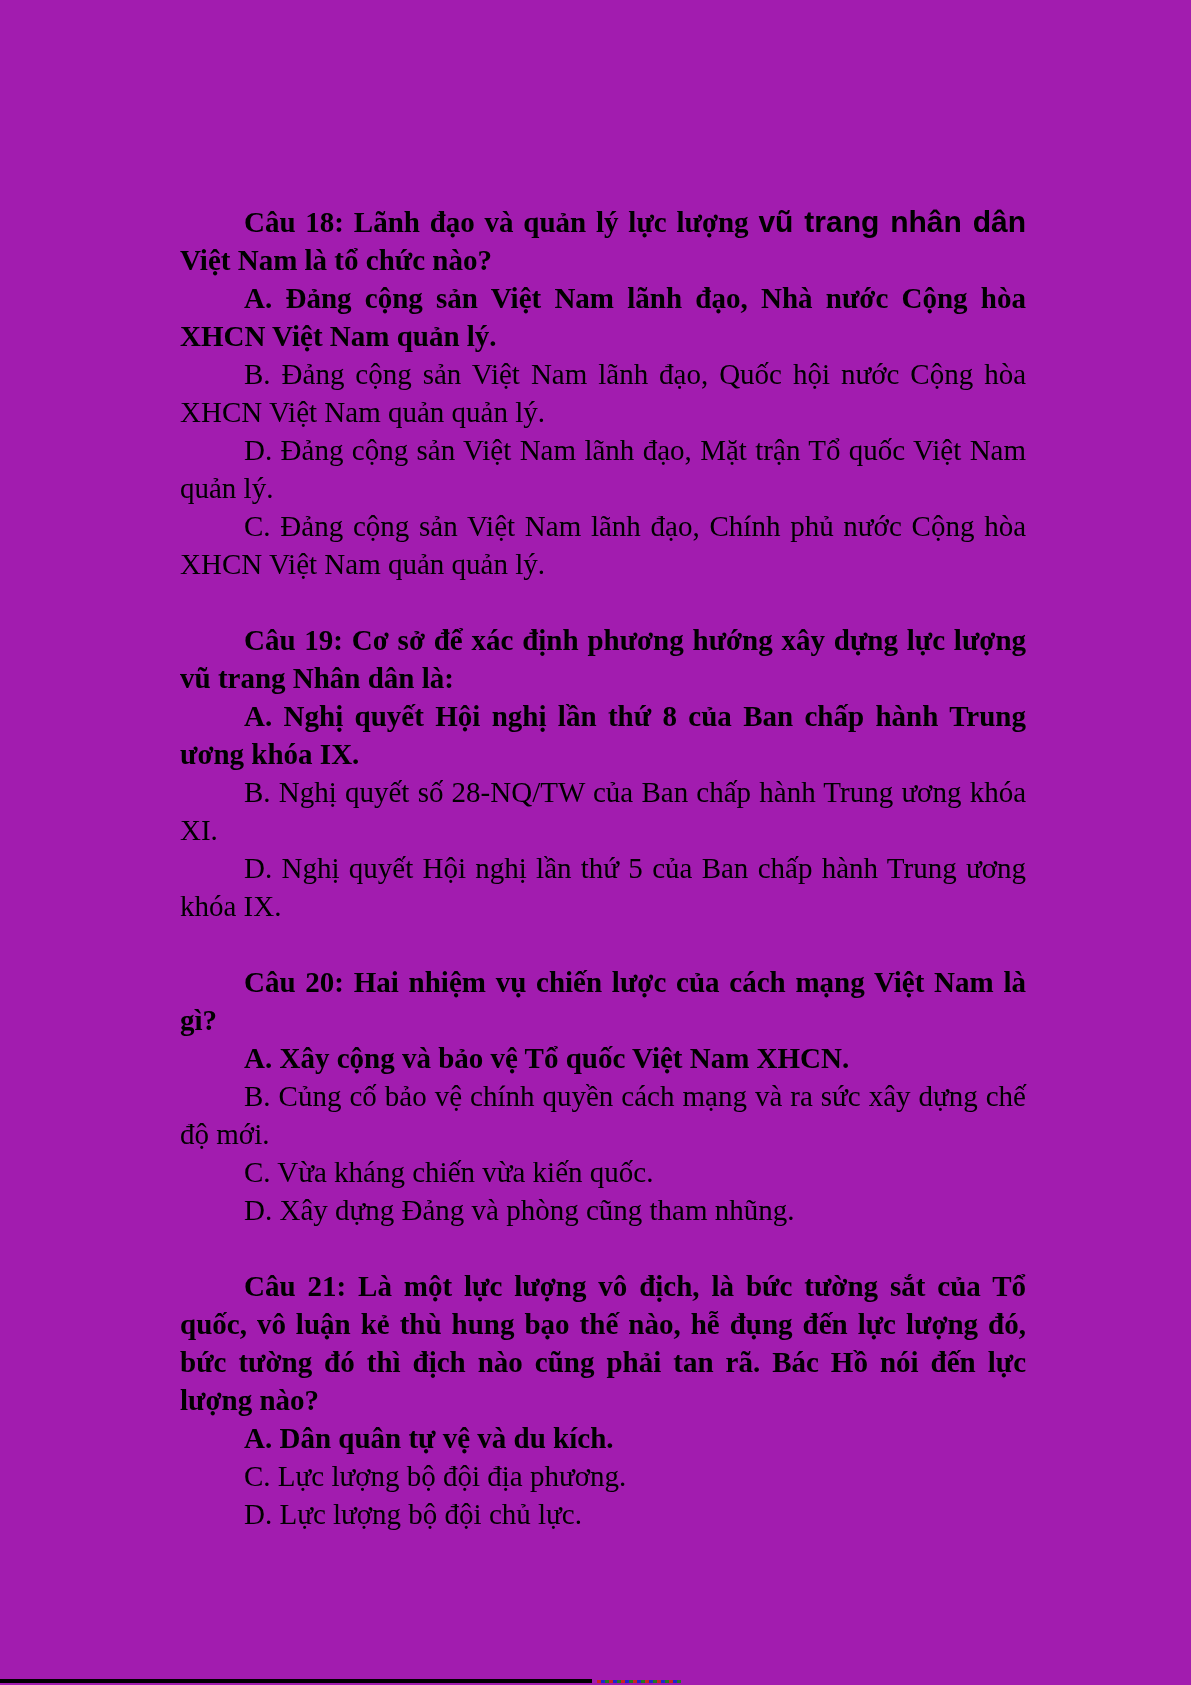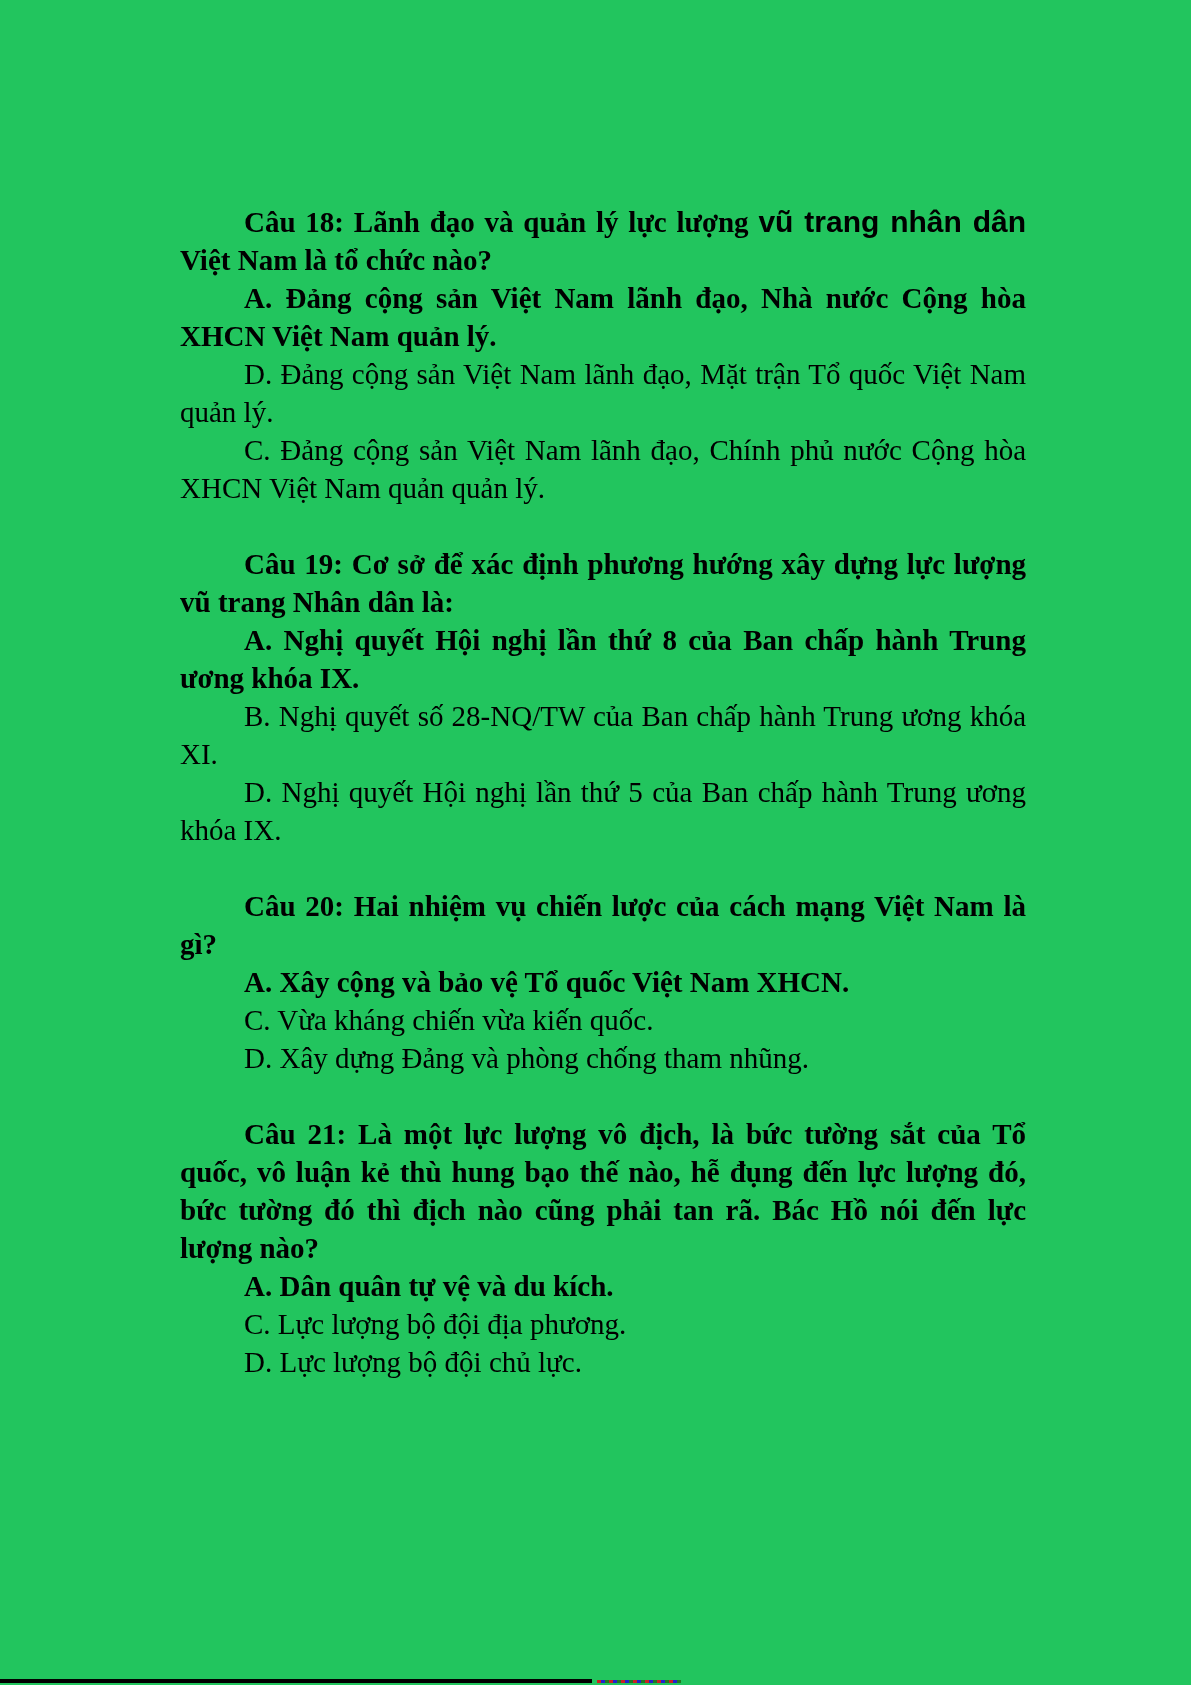--- a/index.html
+++ b/index.html
@@ -1,20 +1,20 @@
 <!DOCTYPE html>
 <html><head>
 <meta charset="utf-8">
 <style>
   html, body { margin: 0; padding: 0; background: #ffffff; }
   .page {
     position: relative;
     width: 1191px;
     height: 1685px;
-    background: #22c55e;
+    background: #a21caf;
     color: #000000;
     font-family: "Liberation Serif", serif;
     overflow: hidden;
   }
   .content {
     position: absolute;
     left: 180px;
     top: 203px;
     width: 846px;
   }
@@ -58,20 +58,24 @@
       <span>Câu 18:</span>
       <span>Lãnh đạo và quản lý lực lượng</span>
       <span class="sans-highlight">vũ trang nhân dân</span>
       <span>Việt Nam là tổ chức nào?</span>
     </p>
     <p class="para bold">
       <span>A.</span>
       <span>Đảng cộng sản Việt Nam lãnh đạo, Nhà nước Cộng hòa XHCN Việt Nam quản lý.</span>
     </p>
     <p class="para">
+      <span>B.</span>
+      <span>Đảng cộng sản Việt Nam lãnh đạo, Quốc hội nước Cộng hòa XHCN Việt Nam quản quản lý.</span>
+    </p>
+    <p class="para">
       <span>D.</span>
       <span>Đảng cộng sản Việt Nam lãnh đạo, Mặt trận Tổ quốc Việt Nam quản lý.</span>
     </p>
     <p class="para">
       <span>C.</span>
       <span>Đảng cộng sản Việt Nam lãnh đạo, Chính phủ nước Cộng hòa XHCN Việt Nam quản quản lý.</span>
     </p>
 
     <div class="spacer"></div>
 
@@ -96,26 +100,30 @@
 
     <p class="para bold">
       <span>Câu 20:</span>
       <span>Hai nhiệm vụ chiến lược của cách mạng Việt Nam là gì?</span>
     </p>
     <p class="para bold">
       <span>A.</span>
       <span>Xây cộng và bảo vệ Tổ quốc Việt Nam XHCN.</span>
     </p>
     <p class="para">
+      <span>B.</span>
+      <span>Củng cố bảo vệ chính quyền cách mạng và ra sức xây dựng chế độ mới.</span>
+    </p>
+    <p class="para">
       <span>C.</span>
       <span>Vừa kháng chiến vừa kiến quốc.</span>
     </p>
     <p class="para">
       <span>D.</span>
-      <span>Xây dựng Đảng và phòng chống tham nhũng.</span>
+      <span>Xây dựng Đảng và phòng cũng tham nhũng.</span>
     </p>
 
     <div class="spacer"></div>
 
     <p class="para bold">
       <span>Câu 21:</span>
       <span>Là một lực lượng vô địch, là bức tường sắt của Tổ quốc, vô luận kẻ thù hung bạo thế nào, hễ đụng đến lực lượng đó, bức tường đó thì địch nào cũng phải tan rã. Bác Hồ nói đến lực lượng nào?</span>
     </p>
     <p class="para bold">
       <span>A.</span>

